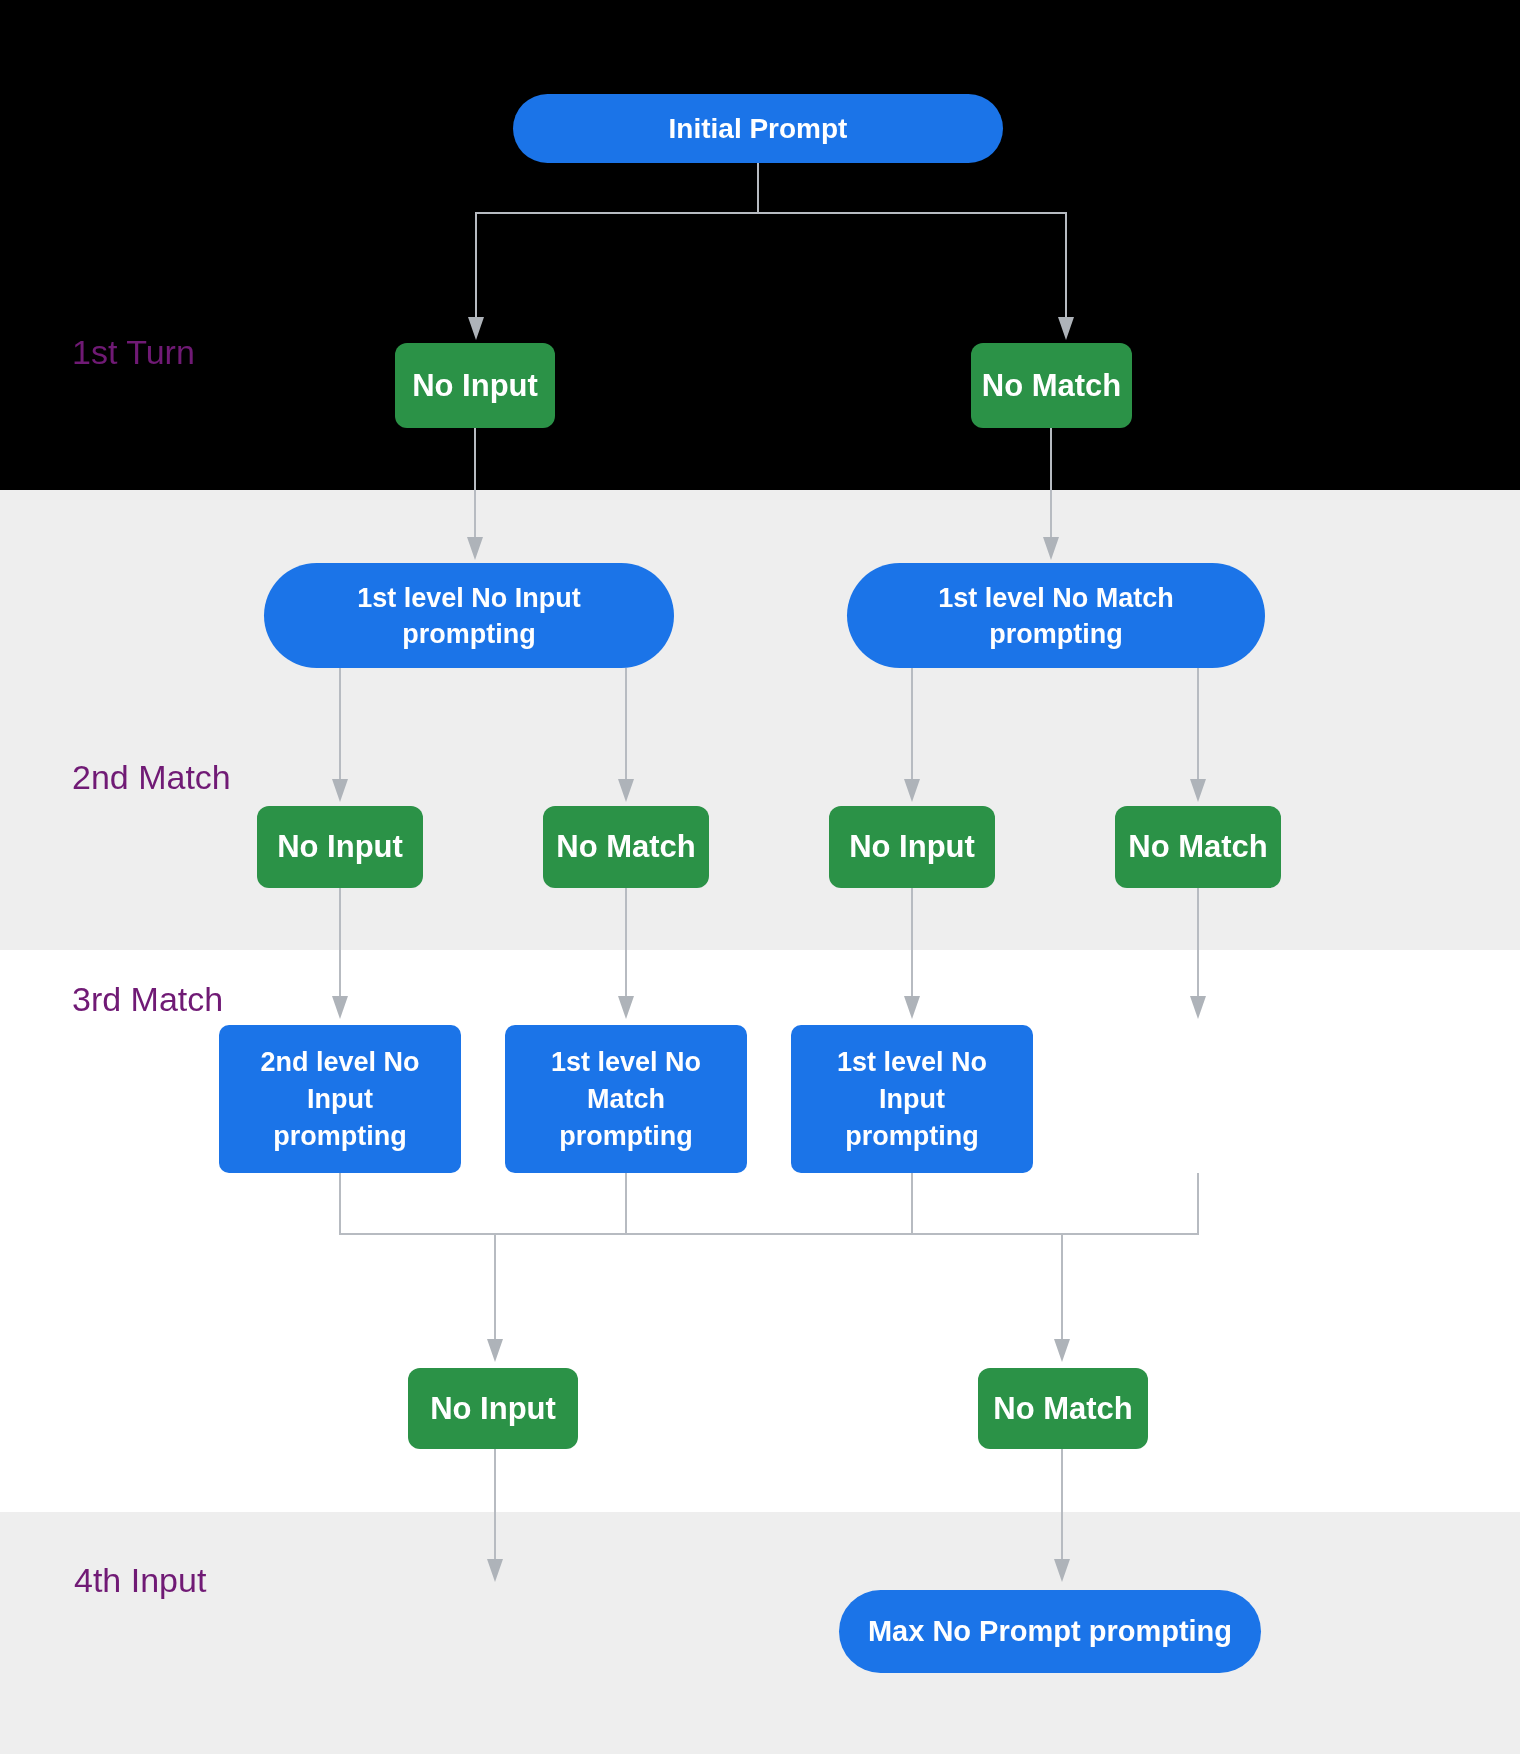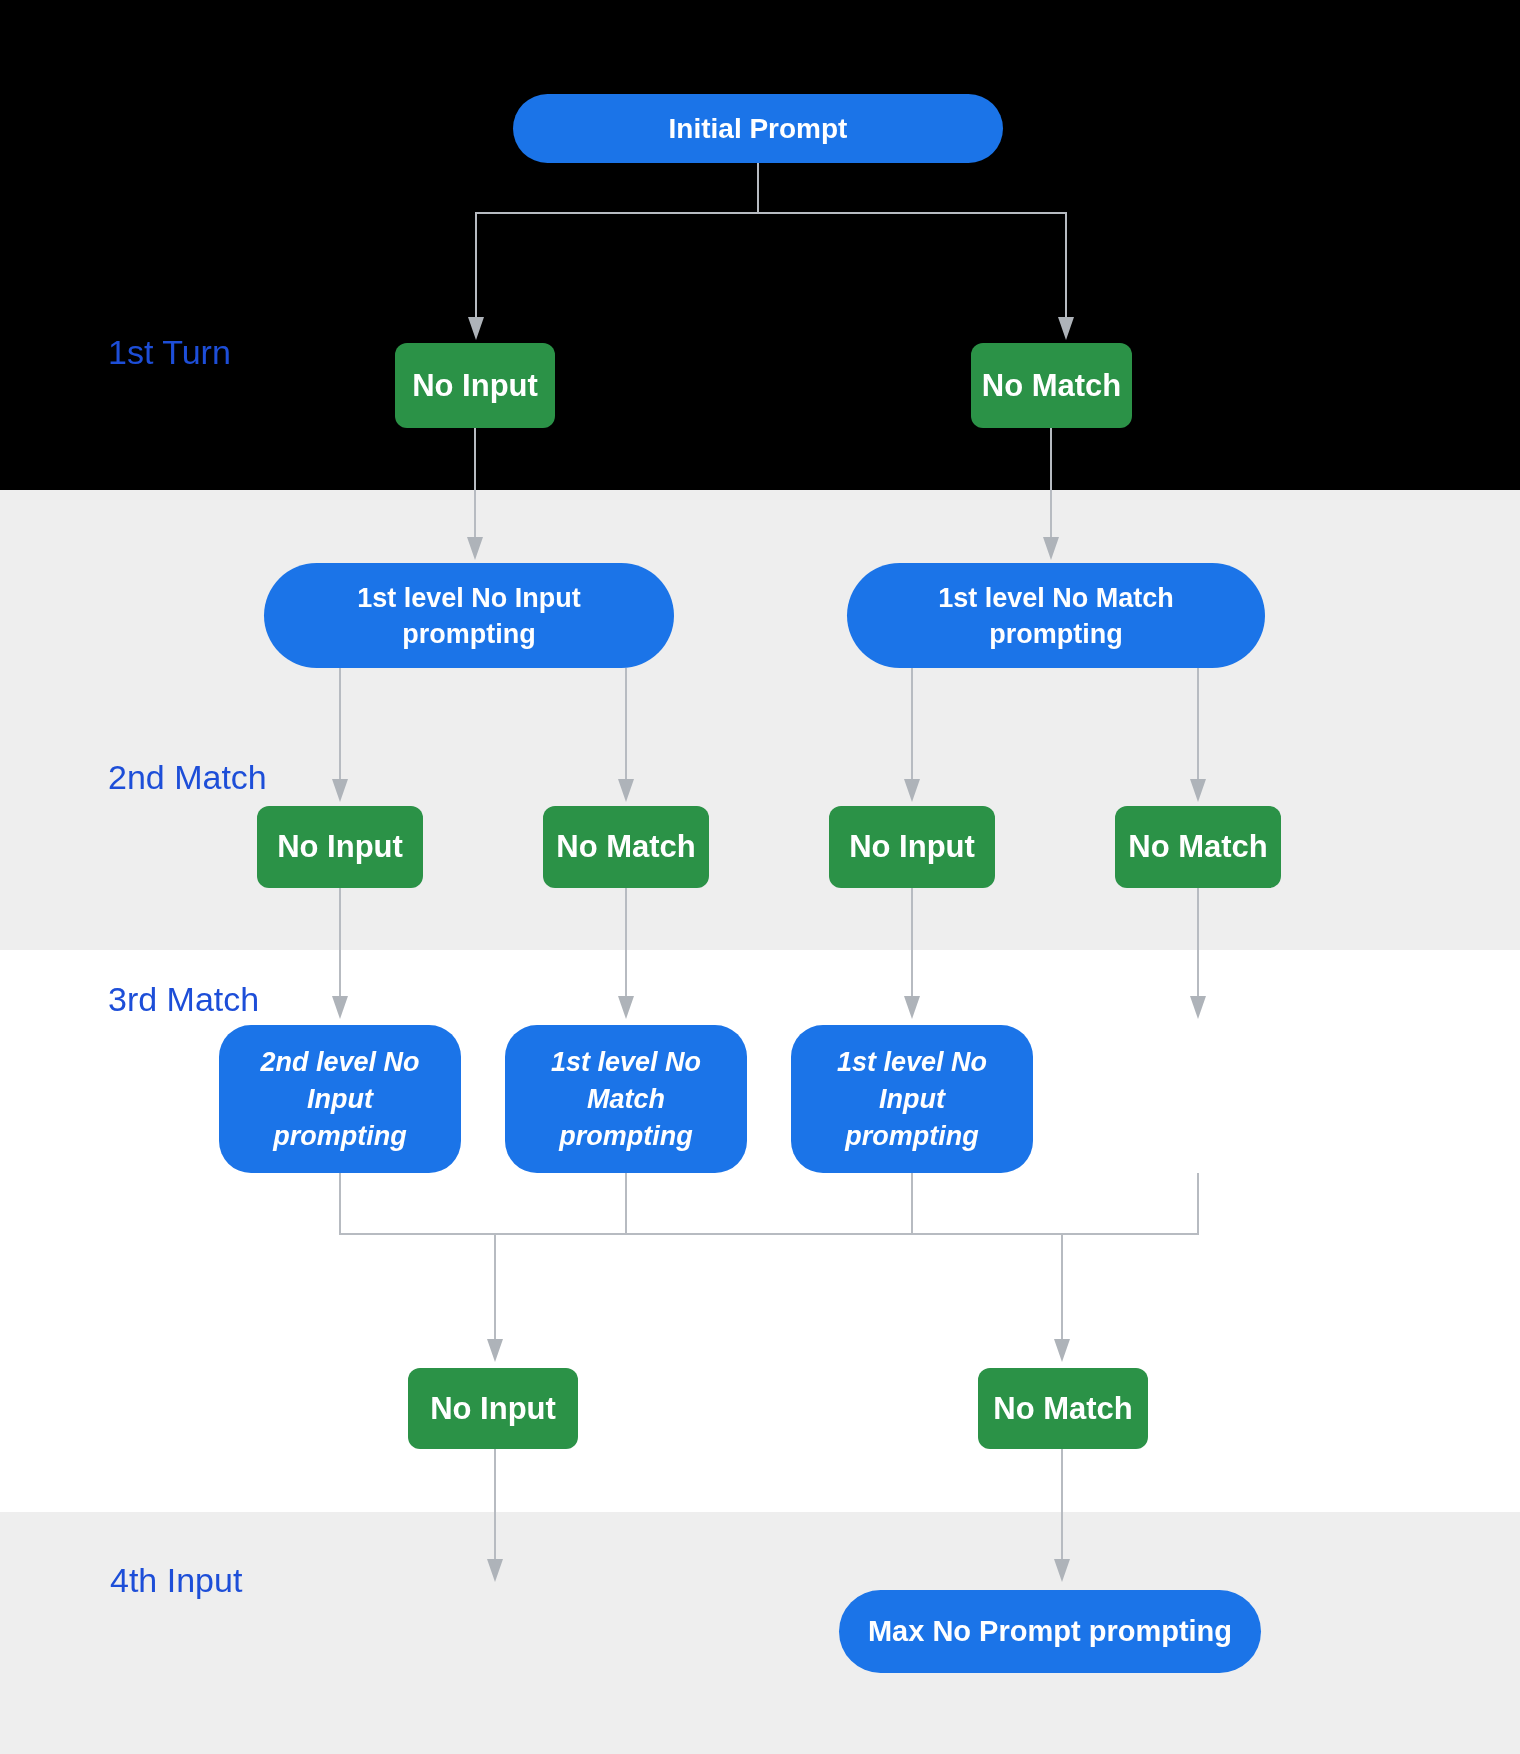--- a/index.html
+++ b/index.html
@@ -7,34 +7,34 @@
     position:relative;width:1520px;height:1754px;overflow:hidden;
     font-family:"Liberation Sans", sans-serif;
   }
   .band{position:absolute;left:0;width:1520px;}
   .band-1{top:0;height:490px;background:#000000;}
   .band-2{top:490px;height:460px;background:#eeeeee;}
   .band-3{top:950px;height:562px;background:#ffffff;}
   .band-4{top:1512px;height:242px;background:#eeeeee;}
 
   .turn-label{
-    position:absolute;font-size:34px;font-weight:400;color:#1d4ed8;
-    white-space:nowrap;line-height:40px;margin-left:36px;
+    position:absolute;font-size:34px;font-weight:400;color:#701a75;
+    white-space:nowrap;line-height:40px;
   }
 
   .node{
     position:absolute;display:flex;align-items:center;justify-content:center;
     text-align:center;color:#ffffff;box-sizing:border-box;
   }
   .node span{display:block;}
   .blue{background:#1b74e8;}
   .green{background:#2b9247;}
   .pill{border-radius:999px;}
   .rect{border-radius:12px;}
-  .biground{border-radius:32px;font-style:italic;}
+  .biground{border-radius:10px;}
 
   .t-initial{font-size:28px;font-weight:700;}
   .t-green{font-size:31px;font-weight:700;}
   .t-pill2{font-size:27px;font-weight:700;line-height:36px;padding:0 35px;}
   .t-box3{font-size:27px;font-weight:700;line-height:37px;padding:0 22px;}
   .t-max{font-size:29px;font-weight:700;}
 
   .vline{position:absolute;width:2px;background:#b7bbc1;}
   .hline{position:absolute;height:2px;background:#b7bbc1;}
   .arrow{

